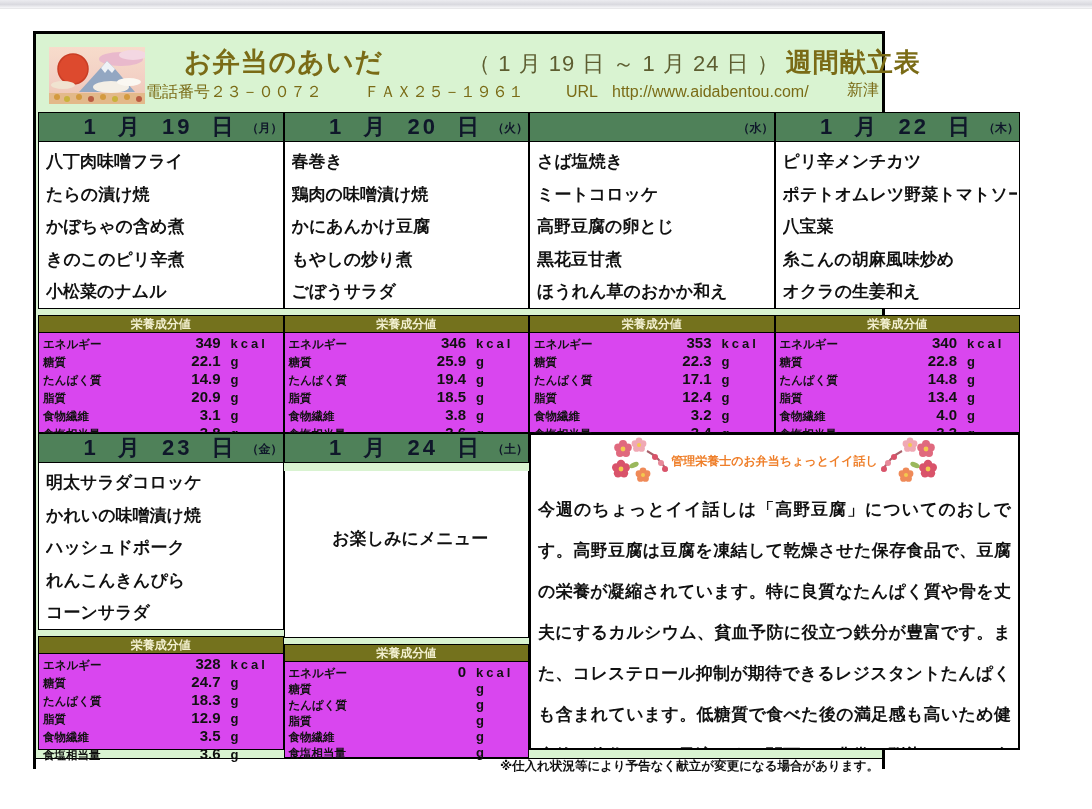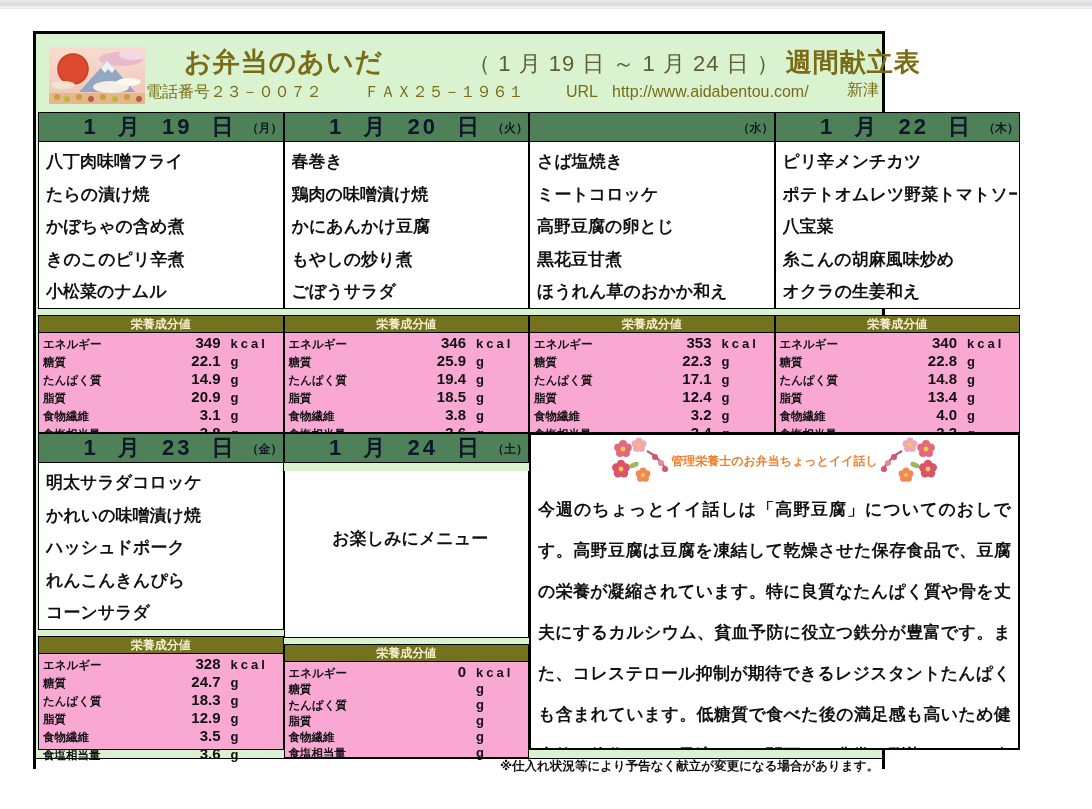--- a/index.html
+++ b/index.html
@@ -87,21 +87,21 @@
   }
   .nut-gap { height: 6px; }
   .nut-header {
     height: 17px;
     background: #74721d;
     border: 1px solid #000; border-bottom: none;
     color: #f2efcf; font-size: 12px; font-weight: bold;
     text-align: center; line-height: 16px;
   }
   .nut-table {
-    background: #f9a8d4;
+    background: #d946ef;
     border: 1px solid #000;
     padding: 1px 4px 0 4px;
     display: flex; flex-direction: column; justify-content: space-around;
   }
   .r1 .nut-table { height: 101px; }
   .r2 .nut-table { height: 97px; }
   .nut-row { display: flex; align-items: baseline; }
   .nut-label { flex: 1; font-size: 11.5px; font-weight: bold; color: #111; }
   .nut-value { width: 66px; text-align: right; font-size: 15px; font-weight: bold; color: #111; }
   .nut-unit {

